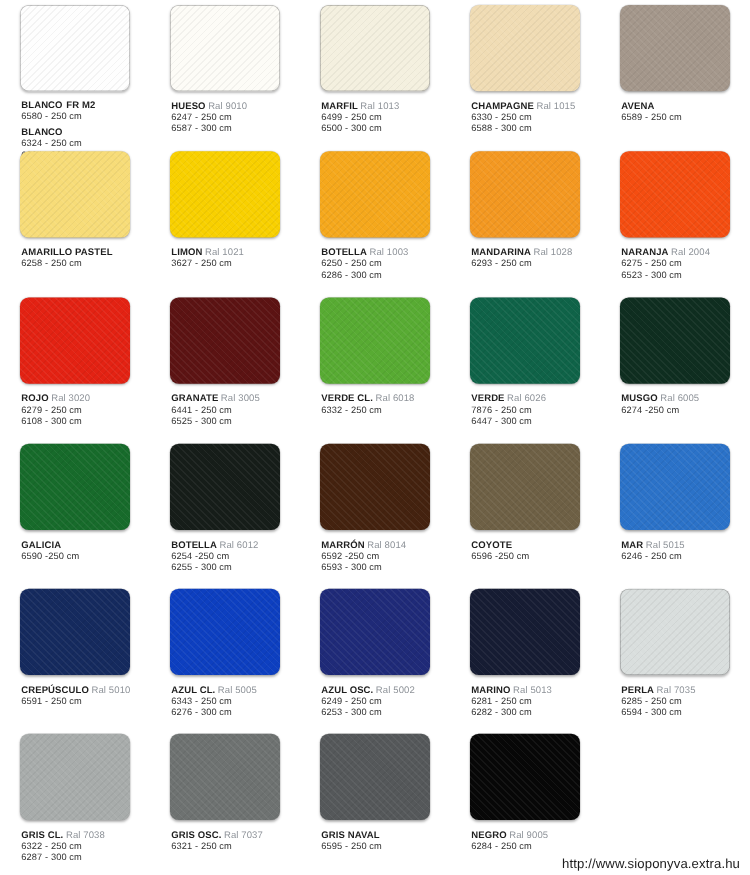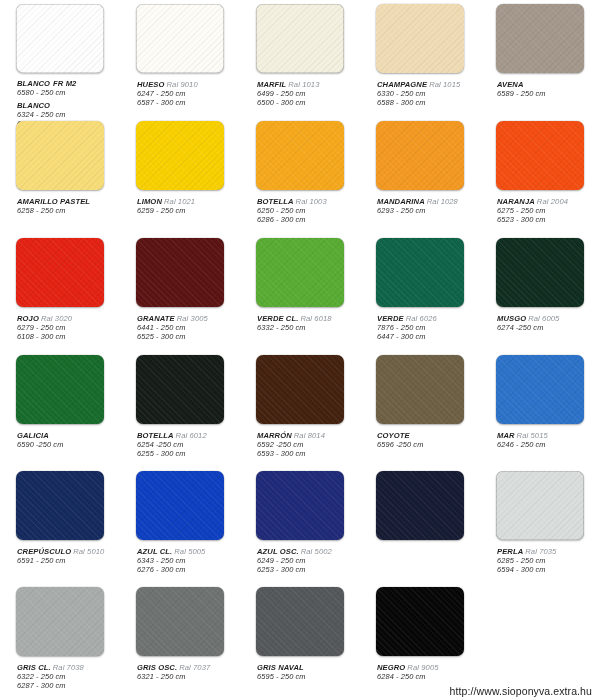--- a/index.html
+++ b/index.html
@@ -15,21 +15,20 @@
     width: 600px;
     height: 700px;
     background: #ffffff;
   }
   .grid {
     display: grid;
     grid-template-columns: repeat(5, 120px);
     grid-template-rows: 117px 117px 117px 116px 116px 117px;
     width: 600px;
     height: 576px;
-    font-style: italic;
   }
   .cell {
     position: relative;
     padding: 4px 2px 0 2px;
     display: flex;
     flex-direction: column;
     align-items: center;
   }
   .swatch-wrap {
     width: 100%;
@@ -171,21 +170,21 @@
           </div>
         </div>
       </div>
       <div class="cell">
         <div class="swatch-wrap">
           <div class="swatch" style="background: rgb(248, 208, 0);"></div>
         </div>
         <div class="labels">
           <div class="lbl-block">
             <div class="nameline"><span class="nm">LIMON</span><span class="ral">Ral 1021</span></div>
-            <div class="sizeline">6259 - 250 cm</div>
+            <div class="sizeline">3627 - 250 cm</div>
           </div>
         </div>
       </div>
       <div class="cell">
         <div class="swatch-wrap">
           <div class="swatch" style="background: rgb(245, 168, 28);"></div>
         </div>
         <div class="labels">
           <div class="lbl-block">
             <div class="nameline"><span class="nm">BOTELLA</span><span class="ral">Ral 1003</span></div>
@@ -363,20 +362,27 @@
           <div class="lbl-block">
             <div class="nameline"><span class="nm">AZUL OSC.</span><span class="ral">Ral 5002</span></div>
             <div class="sizeline">6249 - 250 cm</div>
             <div class="sizeline">6253 - 300 cm</div>
           </div>
         </div>
       </div>
       <div class="cell">
         <div class="swatch-wrap">
           <div class="swatch" style="background: rgb(22, 28, 51);"></div>
+        </div>
+        <div class="labels">
+          <div class="lbl-block">
+            <div class="nameline"><span class="nm">MARINO</span><span class="ral">Ral 5013</span></div>
+            <div class="sizeline">6281 - 250 cm</div>
+            <div class="sizeline">6282 - 300 cm</div>
+          </div>
         </div>
       </div>
       <div class="cell">
         <div class="swatch-wrap">
           <div class="swatch light-edge" style="background: rgb(217, 222, 221);"></div>
         </div>
         <div class="labels">
           <div class="lbl-block">
             <div class="nameline"><span class="nm">PERLA</span><span class="ral">Ral 7035</span></div>
             <div class="sizeline">6285 - 250 cm</div>

